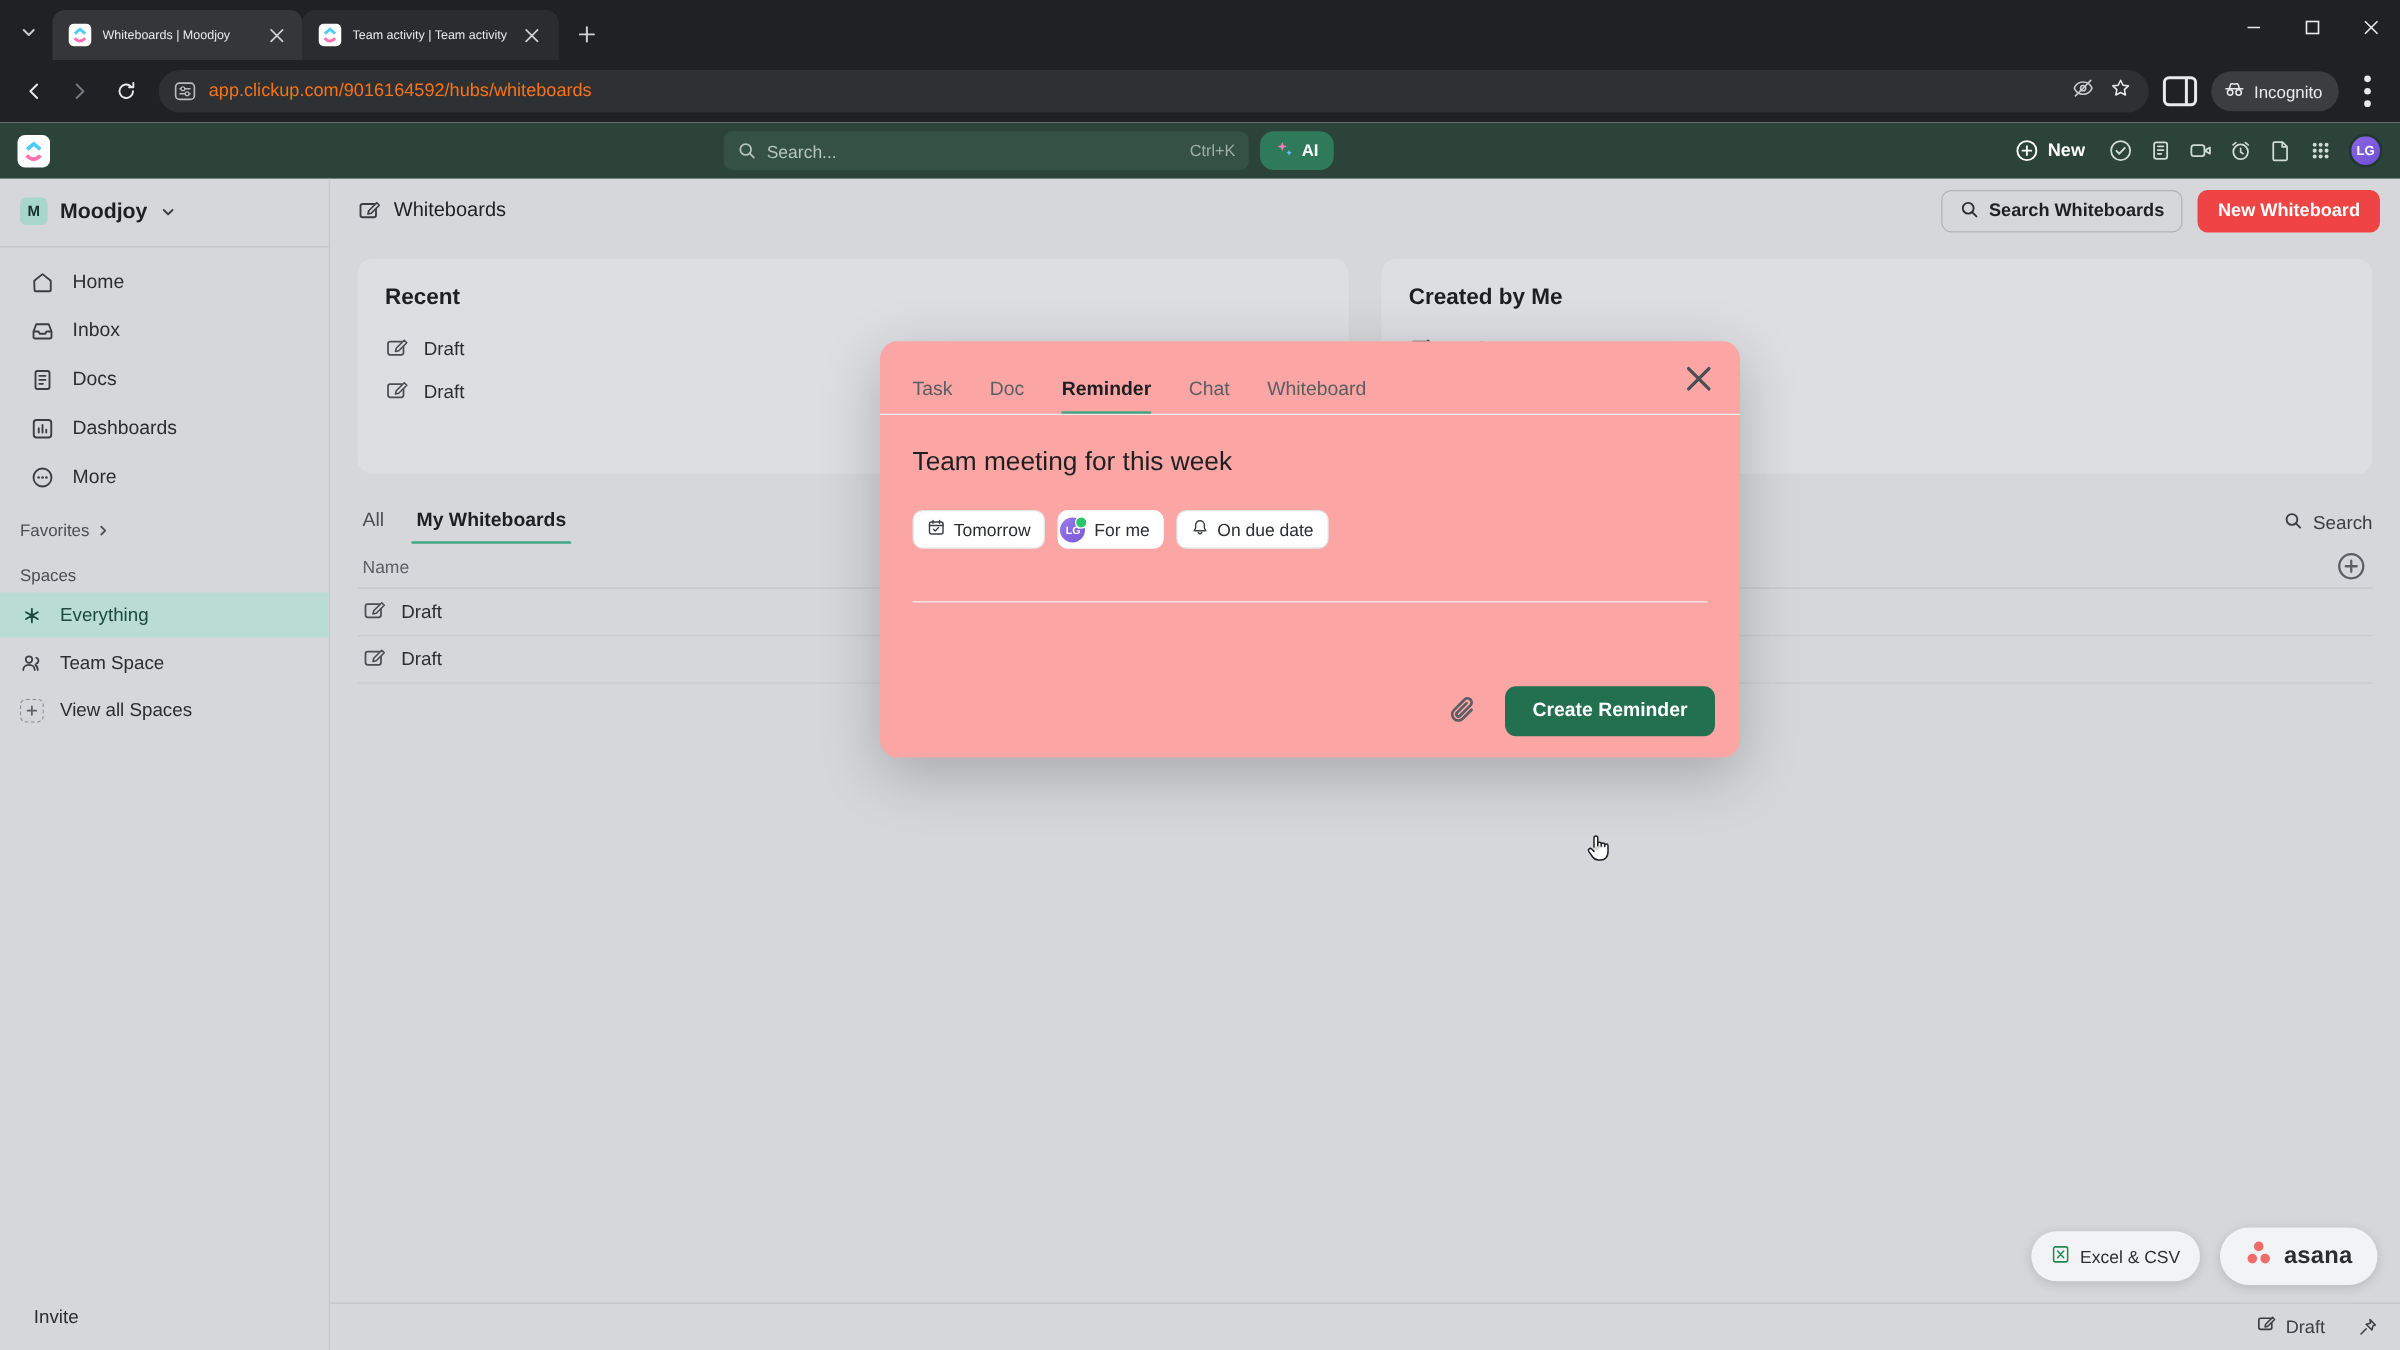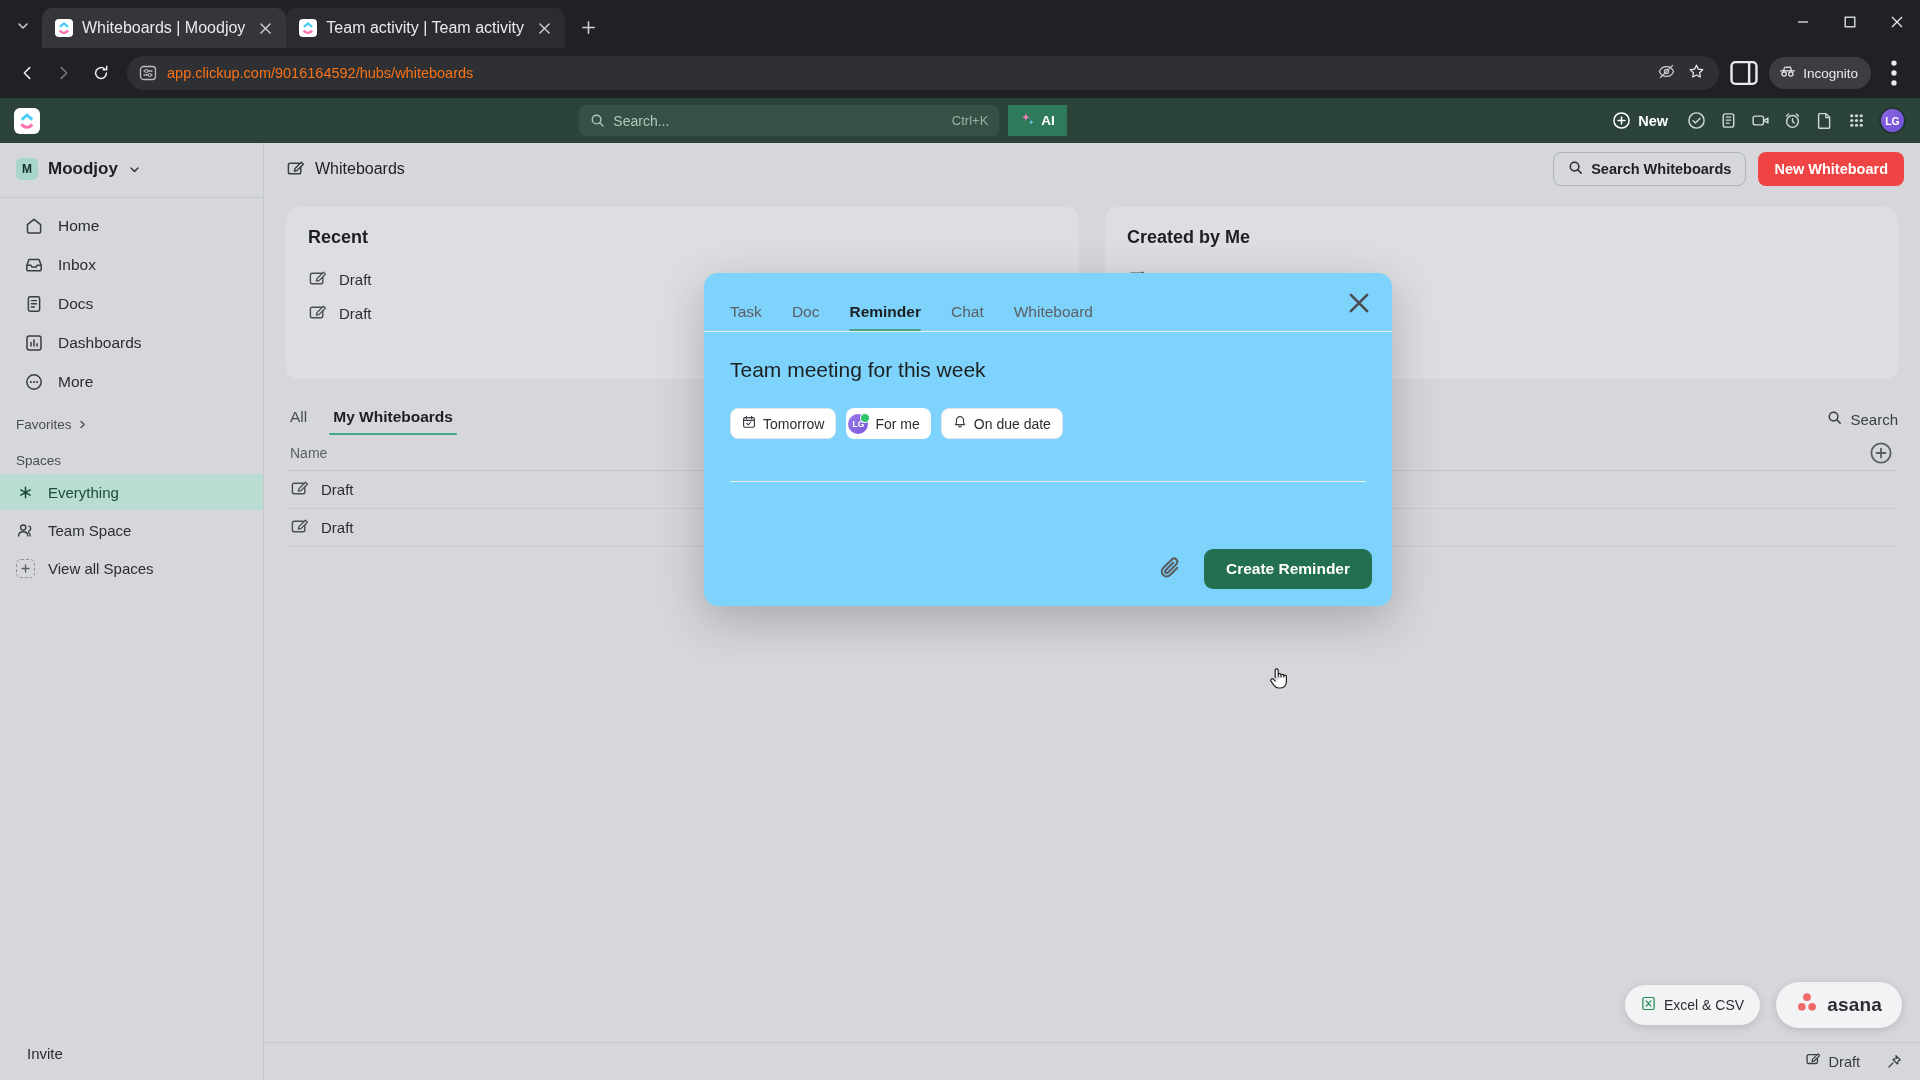--- a/index.html
+++ b/index.html
@@ -19,21 +19,21 @@
 
   .tab {
     height: 40px; display: flex; align-items: center; gap: 9px;
     padding: 0 10px 0 13px; border-radius: 10px 10px 0 0;
     min-width: 200px; max-width: 290px; position: relative;
   }
   .tab.active { background: #35363a; }
   .tab.inactive { background: #2b2c2f; }
   .tab-fav { width: 18px; height: 18px; border-radius: 4px; background: #ffffff; display: flex; align-items: center; justify-content: center; flex: 0 0 auto; overflow: hidden; }
   .tab-fav svg { width: 14px; height: 14px; }
-  .tab-title { color: #e8eaed; font-size: 16px; white-space: nowrap; overflow: hidden; text-overflow: ellipsis; flex: 1; }
+  .tab-title { color: #e8eaed; font-size: 10px; white-space: nowrap; overflow: hidden; text-overflow: ellipsis; flex: 1; }
   .tab-close { width: 22px; height: 22px; border-radius: 50%; display: flex; align-items: center; justify-content: center; flex: 0 0 auto; }
   .tab-close svg { width: 11px; height: 11px; }
   .new-tab { width: 34px; height: 34px; border-radius: 50%; display: flex; align-items: center; justify-content: center; margin: 0 0 4px 6px; }
   .new-tab svg { width: 15px; height: 15px; }
 
   .wincontrols { position: absolute; right: 0; top: 0; height: 44px; display: flex; }
   .wc { width: 47px; height: 44px; display: flex; align-items: center; justify-content: center; }
   .wc svg { width: 12px; height: 12px; }
 
   .toolbar { height: 50px; background: #202124; display: flex; align-items: center; padding: 0 10px; gap: 3px; }
@@ -63,21 +63,21 @@
   .cu-logo { width: 26px; height: 26px; border-radius: 6px; background: #ffffff; display: flex; align-items: center; justify-content: center; }
   .cu-logo svg { width: 18px; height: 18px; }
   .cu-topbar-center { flex: 1; display: flex; justify-content: center; align-items: center; gap: 9px; }
   .cu-search {
     width: 420px; height: 31px; background: #355044; border-radius: 7px;
     display: flex; align-items: center; padding: 0 11px; gap: 8px;
   }
   .cu-search-ico { width: 15px; height: 15px; display: flex; align-items: center; justify-content: center; }
   .cu-search-ph { color: #b4c6bd; font-size: 14px; flex: 1; text-align: left; }
   .cu-kbd { color: #9db1a7; font-size: 13px; }
-  .cu-ai-btn { height: 31px; background: #2f7a5a; border-radius: 0; display: flex; align-items: center; gap: 6px; padding: 0 12px; }
+  .cu-ai-btn { height: 31px; background: #2f7a5a; border-radius: 11px; display: flex; align-items: center; gap: 6px; padding: 0 12px; }
   .cu-ai-btn span { color: #ffffff; font-size: 13.5px; font-weight: 600; }
   .cu-topbar-right { display: flex; align-items: center; gap: 13px; }
   .cu-new-btn { display: flex; align-items: center; gap: 7px; color: #ffffff; font-size: 14.5px; font-weight: 600; padding: 4px 6px; }
   .cu-ico { width: 19px; height: 19px; display: flex; align-items: center; justify-content: center; }
   .cu-avatar {
     width: 27px; height: 27px; border-radius: 50%; background: linear-gradient(135deg,#8c66e0,#6d4fd6);
     color: #fff; font-size: 10.5px; font-weight: 700; display: flex; align-items: center; justify-content: center;
     border: 2px solid #1f3730;
   }
 
@@ -169,21 +169,21 @@
 
   
   .statusbar { height: 38px; background: #d5d7da; border-top: 1px solid #c3c6ca; display: flex; align-items: center; padding: 0 18px; flex: 0 0 auto; }
   .sbar-spacer { flex: 1; }
   .sbar-item { display: flex; align-items: center; gap: 8px; font-size: 14.5px; color: #3a3d41; }
 
   
   .modal-layer { position: absolute; inset: 0; display: flex; align-items: flex-start; justify-content: center; pointer-events: none; }
   .modal {
     position: absolute; left: 440px; top: 130px; width: 688px;
-    background: #7dd3fc; border-radius: 14px; box-shadow: 0 14px 48px rgba(0,0,0,.22);
+    background: #fca5a5; border-radius: 14px; box-shadow: 0 14px 48px rgba(0,0,0,.22);
     display: flex; flex-direction: column; pointer-events: auto; overflow: hidden;
   }
   .modal-head { height: 58px; display: flex; align-items: center; padding: 0 26px; position: relative; }
   .mtabs { display: flex; gap: 30px; align-items: flex-end; height: 58px; }
   .mtab { font-size: 15.5px; color: #5b5e63; padding-bottom: 10px; position: relative; display: flex; align-items: flex-end; }
   .mtab.active { color: #1d1f21; font-weight: 600; }
   .mtab.active::after { content: ""; position: absolute; left: 0; right: 0; bottom: 0; height: 2.5px; background: #43a783; border-radius: 2px; }
   .modal-close { position: absolute; right: 20px; top: 17px; width: 26px; height: 26px; display: flex; align-items: center; justify-content: center; border-radius: 6px; }
   .modal-head-rule { height: 1px; background: #eceef0; }
   .modal-body { padding: 26px 26px 0; min-height: 200px; }

